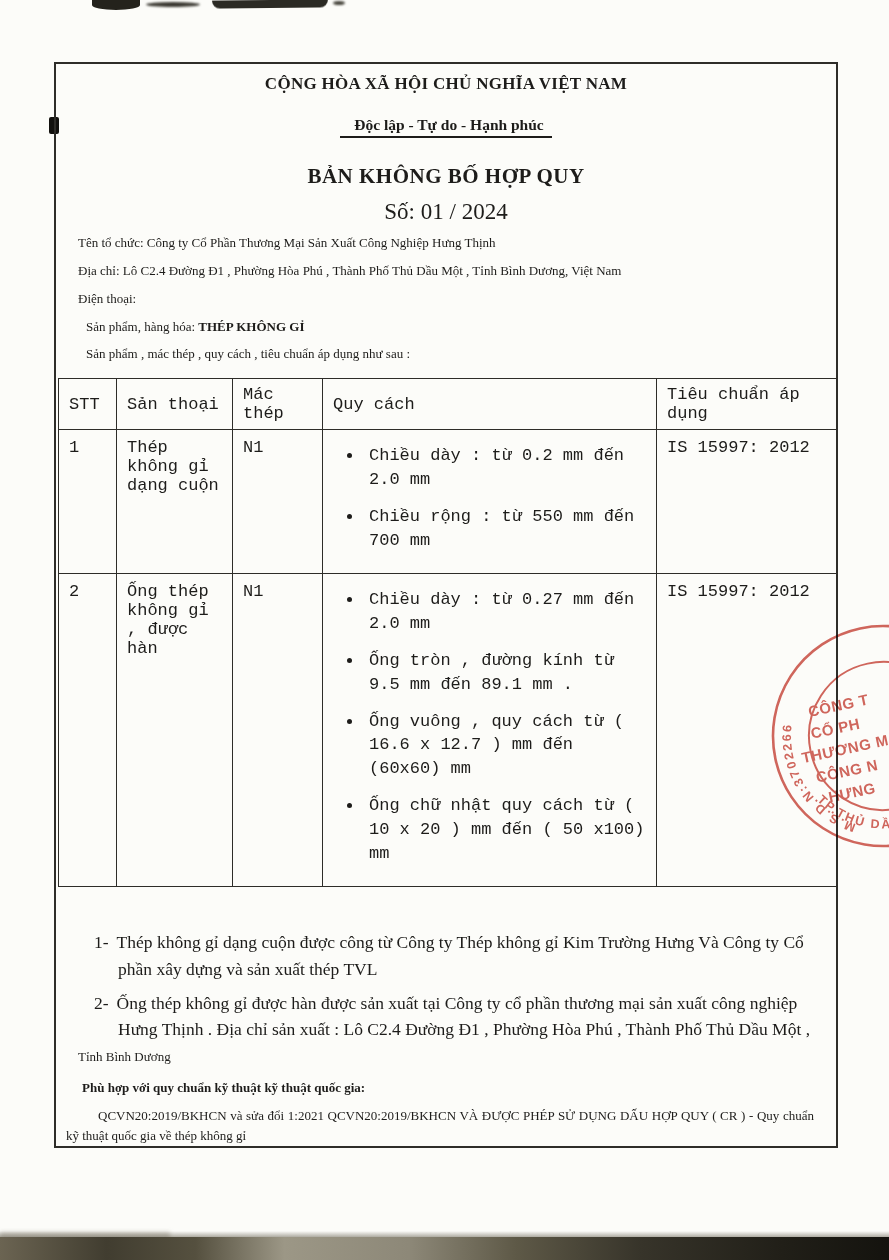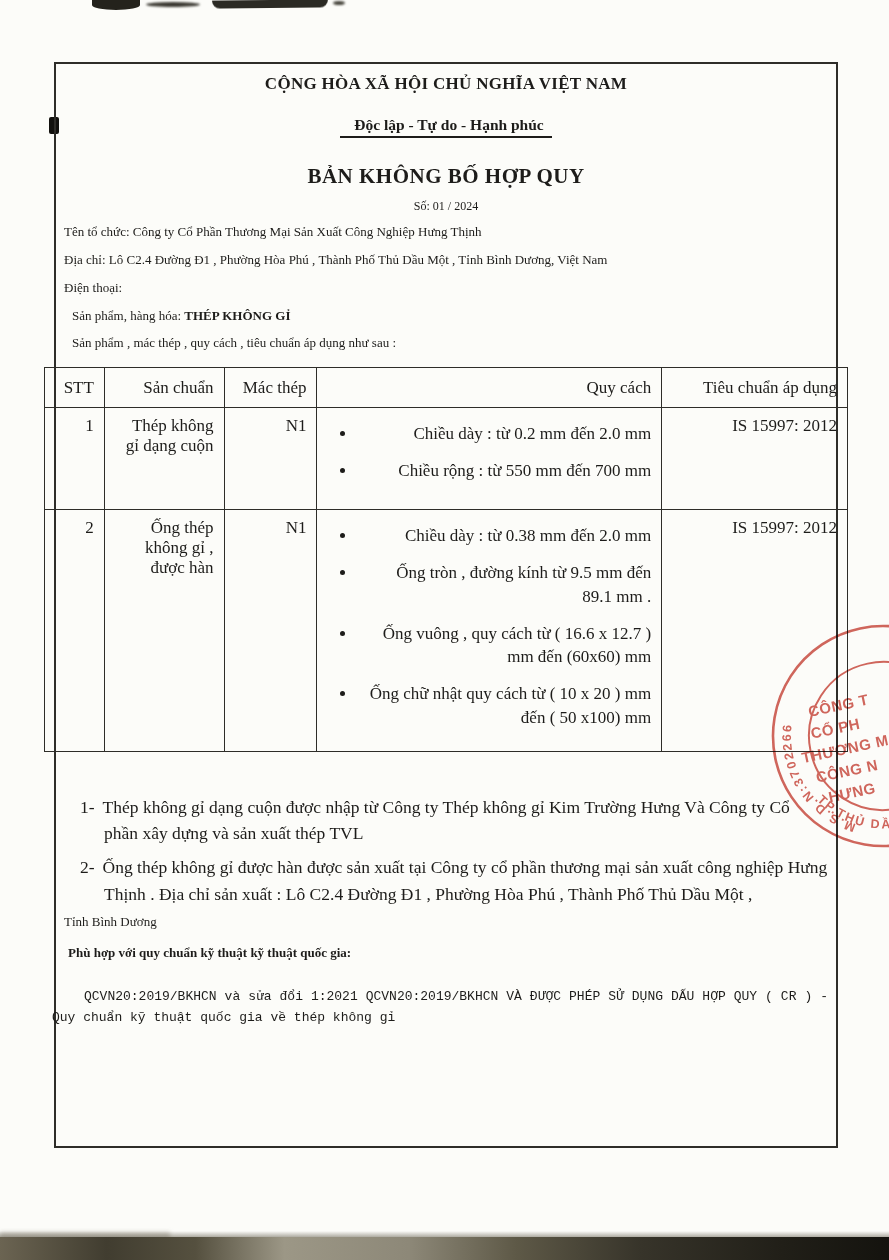--- a/index.html
+++ b/index.html
@@ -23,61 +23,61 @@
   .bottom-band {
     position:absolute; left:0; bottom:0; width:100%; height:23px;
     background:linear-gradient(90deg,#6b6452 0%,#413d30 12%,#55503f 22%,#9c9786 32%,#8d8878 46%,#5e5947 58%,#37342a 72%,#211f18 88%,#14130e 100%);
   }
   .bottom-band::before { content:""; position:absolute; top:-6px; left:0; width:100%; height:6px;
     background:linear-gradient(180deg,rgba(120,115,100,0),rgba(110,105,90,.55)); }
 
   
   .doc-frame {
     position:absolute; left:54px; top:62px; width:784px; height:1086px;
-    border:2px solid #2e2d29; padding:10px 8px;
+    border:2px solid #2e2d29; padding:10px 22px;
   }
 
   .doc-header { text-align:center; }
   .hdr1 { font-weight:bold; font-size:17px; letter-spacing:.3px; }
   .hdr2 { display:inline-block; font-weight:bold; font-size:15.5px; margin-top:4px;
           border-bottom:2px solid #1d1c1a; padding:0 8px 2px 14px; }
 
   .doc-title { text-align:center; font-weight:bold; font-size:21px; letter-spacing:.5px; margin-top:26px; }
-  .doc-number { text-align:center; font-size:12px; margin-top:10px; }
+  .doc-number { text-align:center; font-size:23px; margin-top:10px; }
 
   .body-line { margin:9px 0 0 0; font-size:13px; line-height:1.45; }
   .indent-sm { padding-left:8px; }
   .product-value { font-weight:bold; }
 
   
   .spec-table {
     border-collapse:collapse; table-layout:fixed;
     width:calc(100% + 40px); margin:14px -20px 0 -20px;
     font-size:17px;
   }
-  .spec-table th, .spec-table td { border:1.5px solid #2e2d29; padding:8px 10px; vertical-align:top; text-align:right; font-weight:normal; }
+  .spec-table th, .spec-table td { border:1.5px solid #2e2d29; padding:8px 10px; vertical-align:top; text-align:left; font-weight:normal;font-family:Liberation Mono, monospace; }
   .spec-table th { vertical-align:middle; height:40px; padding:6px 10px; }
   .th-stt, .c-stt { text-align:center; }
   .c-sp { text-align:justify; padding-top:12px; }
   .c-mac { padding-left:18px; padding-top:12px; }
   .c-std { padding-top:12px; }
   .c-qc { padding-top:6px; }
   .c-stt { padding-top:12px; }
   ul.spec-list { margin:6px 0 0 0; padding-left:30px; list-style:disc; }
   ul.spec-list li { margin:0 0 13px 0; line-height:1.4; padding-left:6px; }
   .row-1 td { height:102px; }
   .row-2 td { height:236px; }
 
   
   .notes { margin-top:42px; font-size:17.5px; }
   .note-item { margin:8px 0 0 0; padding-left:40px; text-indent:-24px; line-height:1.5; }
   .note-marker { padding-right:8px; }
   .province-line { margin:6px 0 12px 0; }
   .conform-line { margin:8px 0 0 0; padding-left:4px;font-weight:bold; }
-  .regulation-par { margin:25px 0 0 -12px; text-indent:32px; text-align:justify; line-height:1.55;font-family:Liberation Mono, monospace; }
+  .regulation-par { margin:8px 0 0 -12px; text-indent:32px; text-align:justify; line-height:1.55; }
 
   
   .stamp { position:absolute; left:763px; top:616px; transform:rotate(-12deg); mix-blend-mode:multiply; opacity:.82; }
   .stamp .ring { fill:none; stroke:var(--stamp-color); stroke-width:2.6px; }
   .stamp .ring-inner { stroke-width:2px; }
   .stamp text { fill:var(--stamp-color); font-family:"Liberation Sans","DejaVu Sans",sans-serif; font-weight:bold; }
   .stamp .arc-text { font-size:12.5px; letter-spacing:2px; }
   .stamp .c-line { font-size:15px; letter-spacing:.5px; }
 </style>
 </head>
@@ -111,21 +111,21 @@
       <colgroup>
         <col style="width:58px">
           <col style="width:116px">
           <col style="width:90px">
           <col style="width:334px">
           <col style="width:180px">
       </colgroup>
       <thead>
         <tr>
           <th class="th-stt">STT</th>
-          <th>Sản chuẩn</th>
+          <th>Sản thoại</th>
           <th>Mác thép</th>
           <th>Quy cách</th>
           <th>Tiêu chuẩn áp dụng</th>
         </tr>
       </thead>
       <tbody>
         <tr class="row-1">
           <td class="c-stt">1</td>
           <td class="c-sp">Thép không gỉ dạng cuộn</td>
           <td class="c-mac">N1</td>
@@ -136,33 +136,33 @@
             </ul>
           </td>
           <td class="c-std">IS 15997: 2012</td>
         </tr>
         <tr class="row-2">
           <td class="c-stt">2</td>
           <td class="c-sp">Ống thép không gỉ , được hàn</td>
           <td class="c-mac">N1</td>
           <td class="c-qc">
             <ul class="spec-list">
-              <li>Chiều dày : từ 0.38 mm đến 2.0 mm</li>
+              <li>Chiều dày : từ 0.27 mm đến 2.0 mm</li>
               <li>Ống tròn , đường kính từ 9.5 mm đến 89.1 mm .</li>
               <li>Ống vuông , quy cách từ ( 16.6 x 12.7 ) mm đến (60x60) mm</li>
               <li>Ống chữ nhật quy cách từ ( 10 x 20 ) mm đến ( 50 x100) mm</li>
             </ul>
           </td>
           <td class="c-std">IS 15997: 2012</td>
         </tr>
       </tbody>
     </table>
 
     <div class="notes">
-      <p class="note-item"><span class="note-marker">1-</span><span>Thép không gỉ dạng cuộn được nhập từ Công ty Thép không gỉ Kim Trường Hưng Và Công ty Cổ phần xây dựng và sản xuất thép TVL</span></p>
+      <p class="note-item"><span class="note-marker">1-</span><span>Thép không gỉ dạng cuộn được công từ Công ty Thép không gỉ Kim Trường Hưng Và Công ty Cổ phần xây dựng và sản xuất thép TVL</span></p>
       <p class="note-item"><span class="note-marker">2-</span><span>Ống thép không gỉ được hàn được sản xuất tại Công ty cổ phần thương mại sản xuất công nghiệp Hưng Thịnh . Địa chỉ sản xuất : Lô C2.4 Đường Đ1 , Phường Hòa Phú , Thành Phố Thủ Dầu Một ,</span></p>
       <p class="body-line province-line">Tỉnh Bình Dương</p>
       <p class="body-line conform-line">Phù hợp với quy chuẩn kỹ thuật kỹ thuật quốc gia:</p>
       <p class="body-line regulation-par">QCVN20:2019/BKHCN và sửa đổi 1:2021 QCVN20:2019/BKHCN VÀ ĐƯỢC PHÉP SỬ DỤNG DẤU HỢP QUY ( CR ) -  Quy chuẩn kỹ thuật quốc gia về thép không gỉ</p>
     </div>
   </div>
 
   <svg class="stamp" width="240" height="240" viewBox="0 0 240 240" aria-hidden="true">
     <defs>
       <path id="arcL" d="M 120 212 A 92 92 0 0 1 120 28" fill="none"></path>

